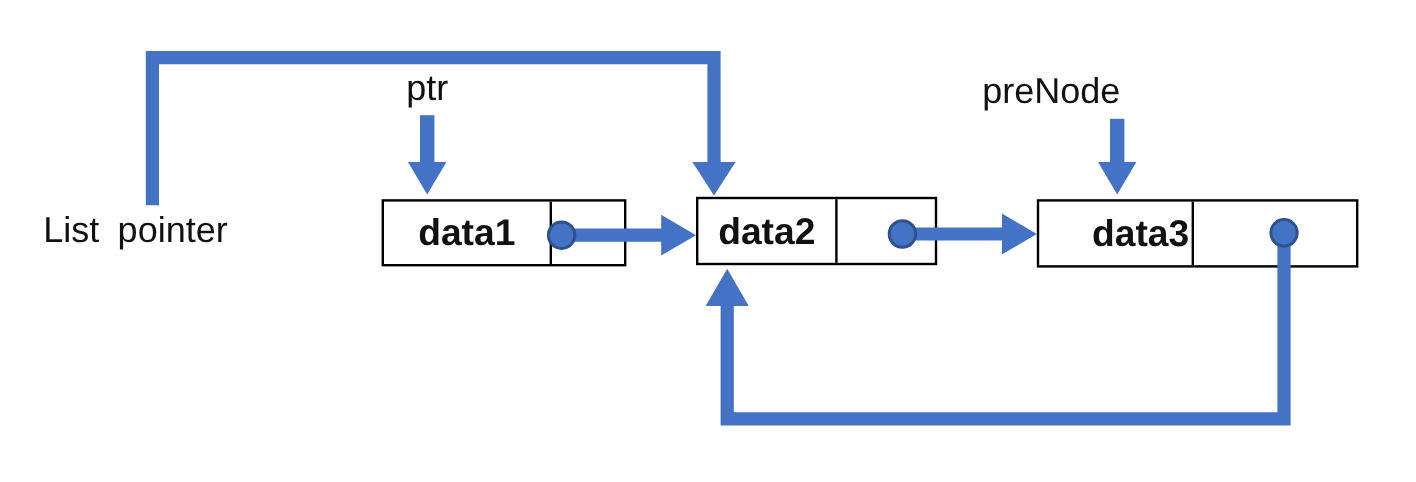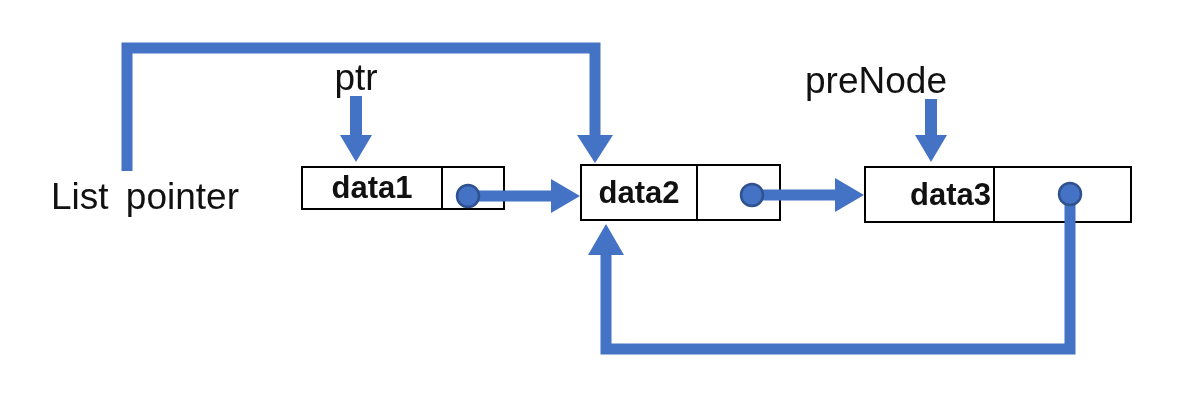--- a/index.html
+++ b/index.html
@@ -51,39 +51,39 @@
     justify-content: center;
     font-weight: bold;
     font-size: 31px;
     color: var(--text, #000);
   }
   .cell-next {
     flex: 1;
   }
   .float-label {
     position: absolute;
-    font-size: 37px;
+    font-size: 30px;
     color: var(--text, #111);
     white-space: nowrap;
     z-index: 1;
   }
   .centered { text-align: center; }
 </style>
 </head>
 <body>
 
 <div class="stage">
 
-  <div class="float-label" style="left:51px; top:176px; word-spacing:7px;">List pointer</div>
+  <div class="float-label" style="left:36px; top:176px; word-spacing:7px;">List pointer</div>
 
   <div class="float-label centered" style="left:316px; top:57px; width:80px;">ptr</div>
 
   <div class="float-label centered" style="left:796px; top:60px; width:160px;">preNode</div>
 
-  <div class="node" style="left:301px; top:166px; width:204px; height:44px;gap:20px;">
+  <div class="node" style="left:318px; top:166px; width:204px; height:56px;gap:20px;">
     <div class="cell-data" style="width:140px;">data1</div>
     <div class="cell-next"></div>
   </div>
 
   <div class="node" style="left:580px; top:164px; width:201px; height:57px;">
     <div class="cell-data" style="width:116px;">data2</div>
     <div class="cell-next"></div>
   </div>
 
   <div class="node" style="left:864px; top:166px; width:268px; height:57px;">

